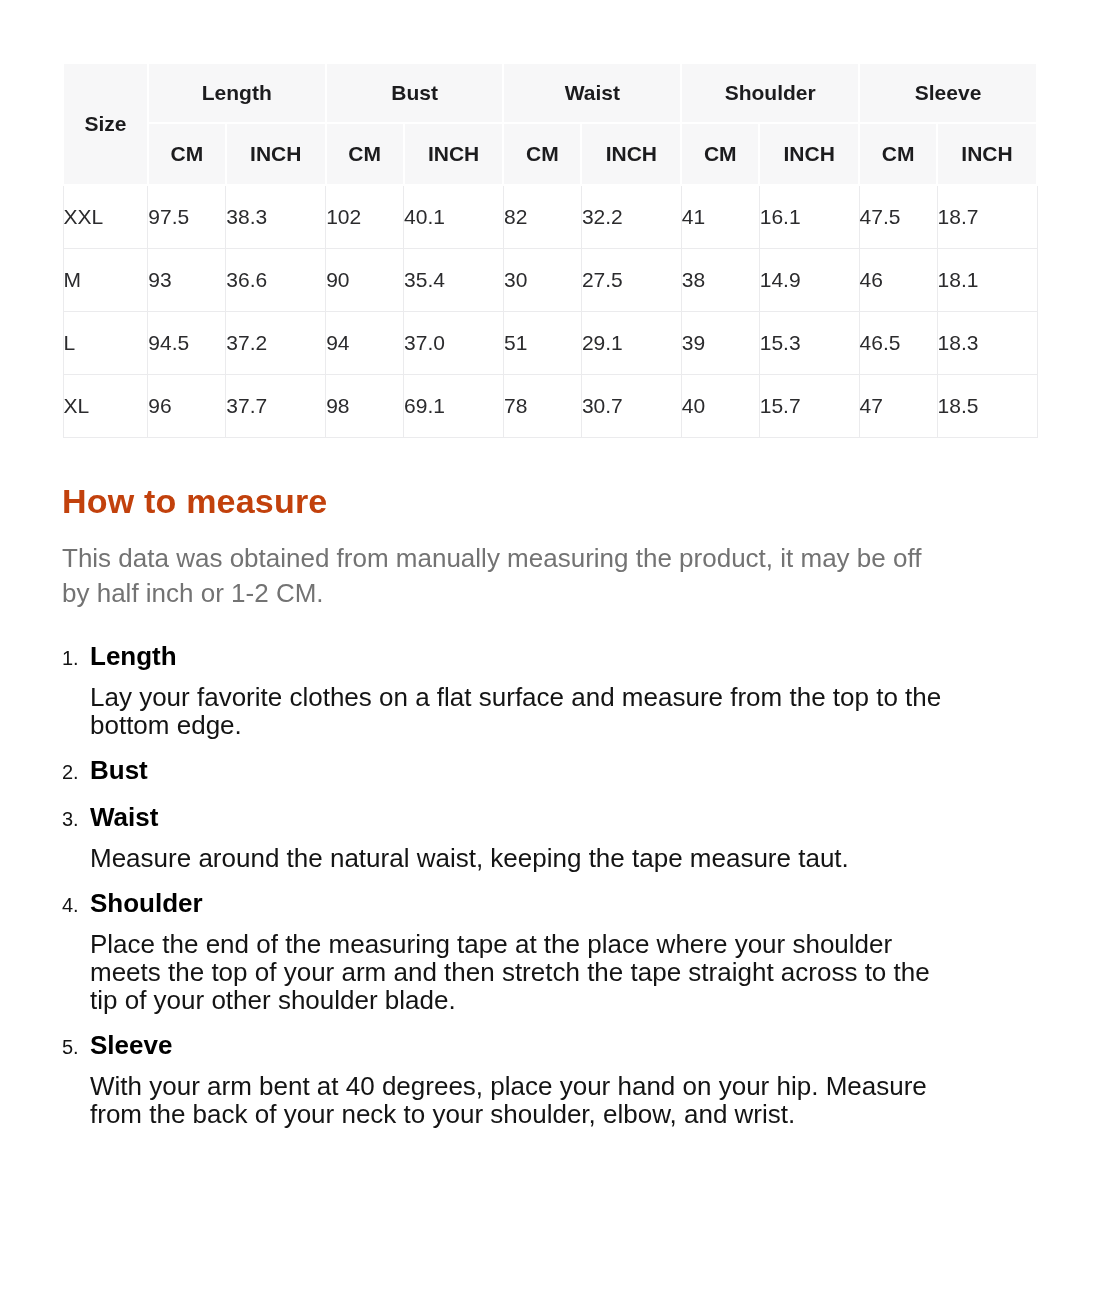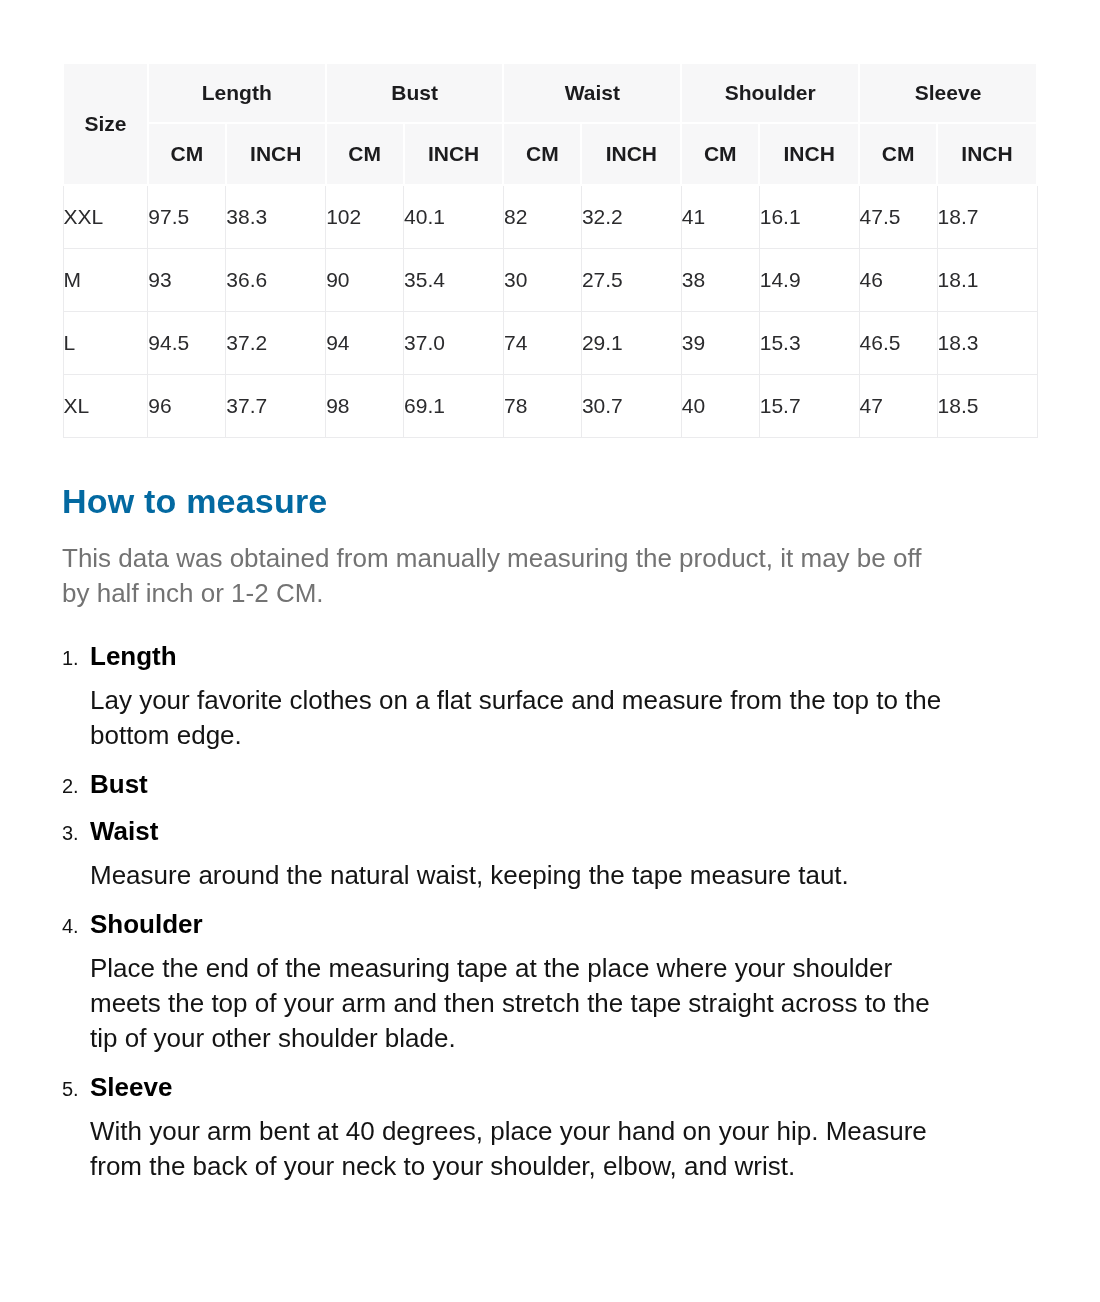--- a/index.html
+++ b/index.html
@@ -43,21 +43,21 @@
     vertical-align: middle;
     font-weight: 400;
     color: #2b2b2d;
     padding: 0;
   }
 
   
   .howto-title {
     font-size: 34px;
     font-weight: 700;
-    color: #0369a1;
+    color: #c2410c;
     margin: 44px 0 20px 0;
     letter-spacing: 0.2px;
   }
   .intro-text {
     font-size: 26px;
     line-height: 35px;
     color: #737373;
     margin: 0 0 30px 0;
     white-space: pre-line;
   }
@@ -78,21 +78,21 @@
     font-size: 20px;
     color: #141414;
   }
   .step-term {
     font-size: 26px;
     font-weight: 700;
     color: #000000;
   }
   .step-desc {
     font-size: 26px;
-    line-height: 35px;
+    line-height: 28px;
     color: #141414;
     margin: 0 0 0 28px;
     white-space: pre-line;
   }
 </style>
 </head>
 <body>
 
 <div class="page">
 
@@ -158,21 +158,21 @@
         <td>14.9</td>
         <td>46</td>
         <td>18.1</td>
       </tr>
       <tr>
         <td>L</td>
         <td>94.5</td>
         <td>37.2</td>
         <td>94</td>
         <td>37.0</td>
-        <td>74</td>
+        <td>51</td>
         <td>29.1</td>
         <td>39</td>
         <td>15.3</td>
         <td>46.5</td>
         <td>18.3</td>
       </tr>
       <tr>
         <td>XL</td>
         <td>96</td>
         <td>37.7</td>

